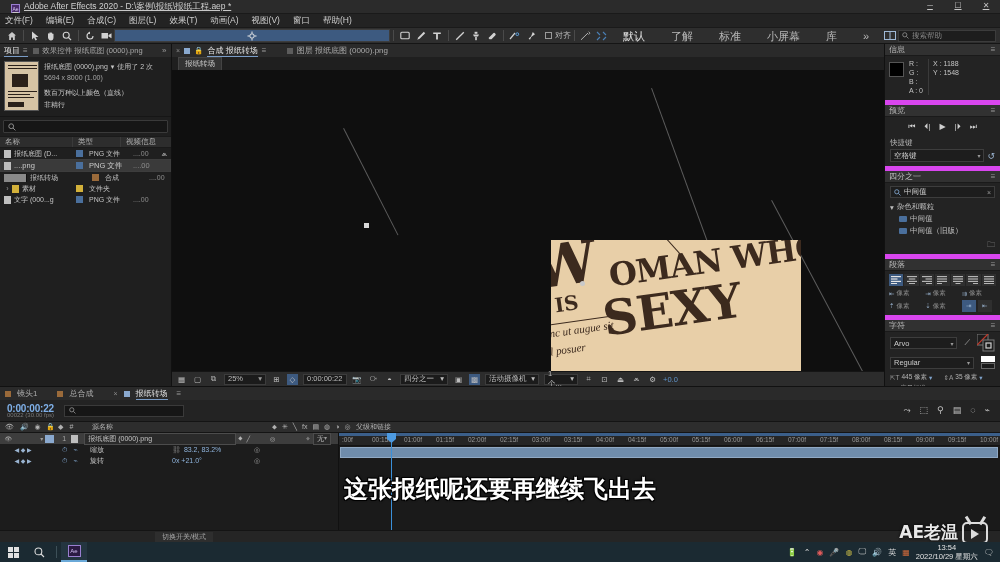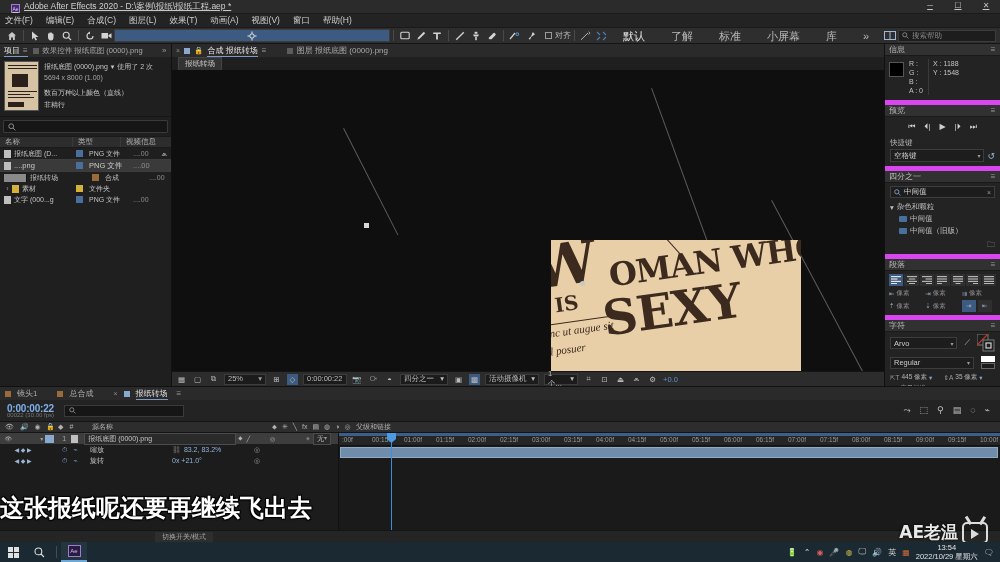--- a/index.html
+++ b/index.html
@@ -176,21 +176,21 @@
                 white-space:nowrap; overflow:hidden; }
   .prow2 { height:11px; display:flex; align-items:center; font-size:7px; color:#c6c6c6; }
   .kf-nav { width:42px; display:flex; justify-content:space-around; color:#9ab4d1; font-size:6px; padding-left:4px; }
   .sw-ic { color:#7fa3cb; font-size:7px; margin-right:3px; }
   .pval { color:#8fb4dd; }
   .tl-footer { height:12px; background:#252525; display:flex; align-items:center;
                border-top:1px solid #141414; font-size:7px; color:#aaa; }
   .tl-footer .mid { margin-left:155px; background:#2e2e2e; padding:0 7px; }
 
   
-  .subtitle { position:absolute; left:0; right:0; top:492px; 
+  .subtitle { position:absolute; left:0; right:0; top:473px; text-align:center;
               font-size:24px; color:#fff; font-weight:bold;
               text-shadow:1px 1px 0 #000,-1px 1px 0 #000,1px -1px 0 #000,-1px -1px 0 #000,0 0 3px #000;
               font-family:"DejaVu Sans","Liberation Sans",sans-serif; z-index:40; }
   .watermark { position:absolute; right:12px; bottom:18px; display:flex; align-items:flex-end;
                gap:4px; z-index:40; }
   .wm-text { font-size:17px; color:#e8e8e8; font-weight:bold; text-shadow:0 0 3px #000;
              font-family:"DejaVu Sans",sans-serif; }
   .bili { width:26px; height:22px; border:2.5px solid #dcdcdc; border-radius:5px;
           position:relative; }
   .bili:before,.bili:after { content:""; position:absolute; top:-8px; width:2.5px; height:9px;

